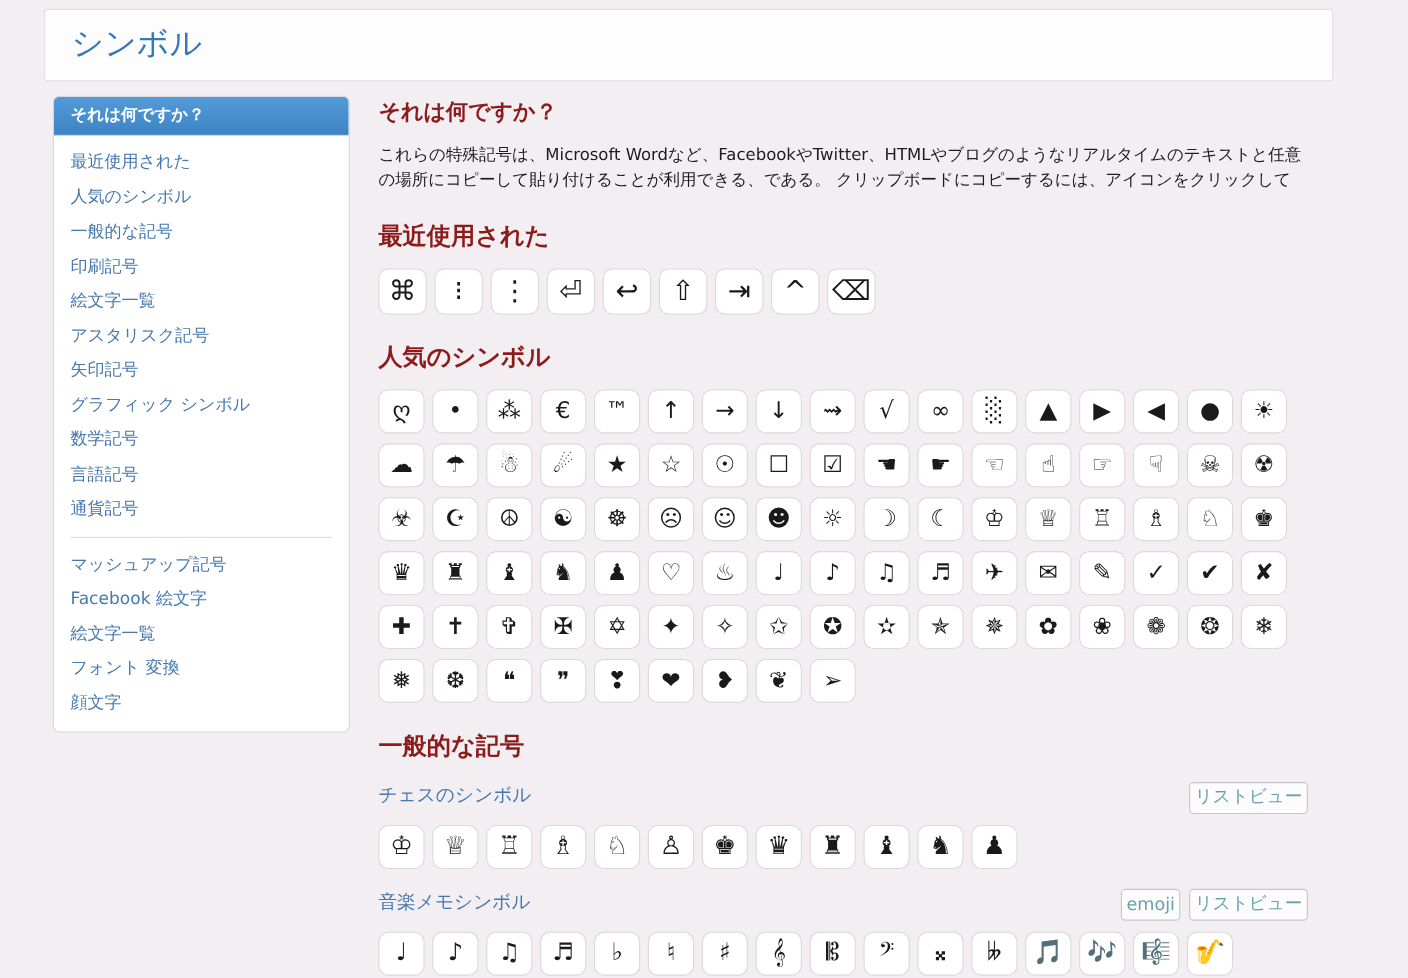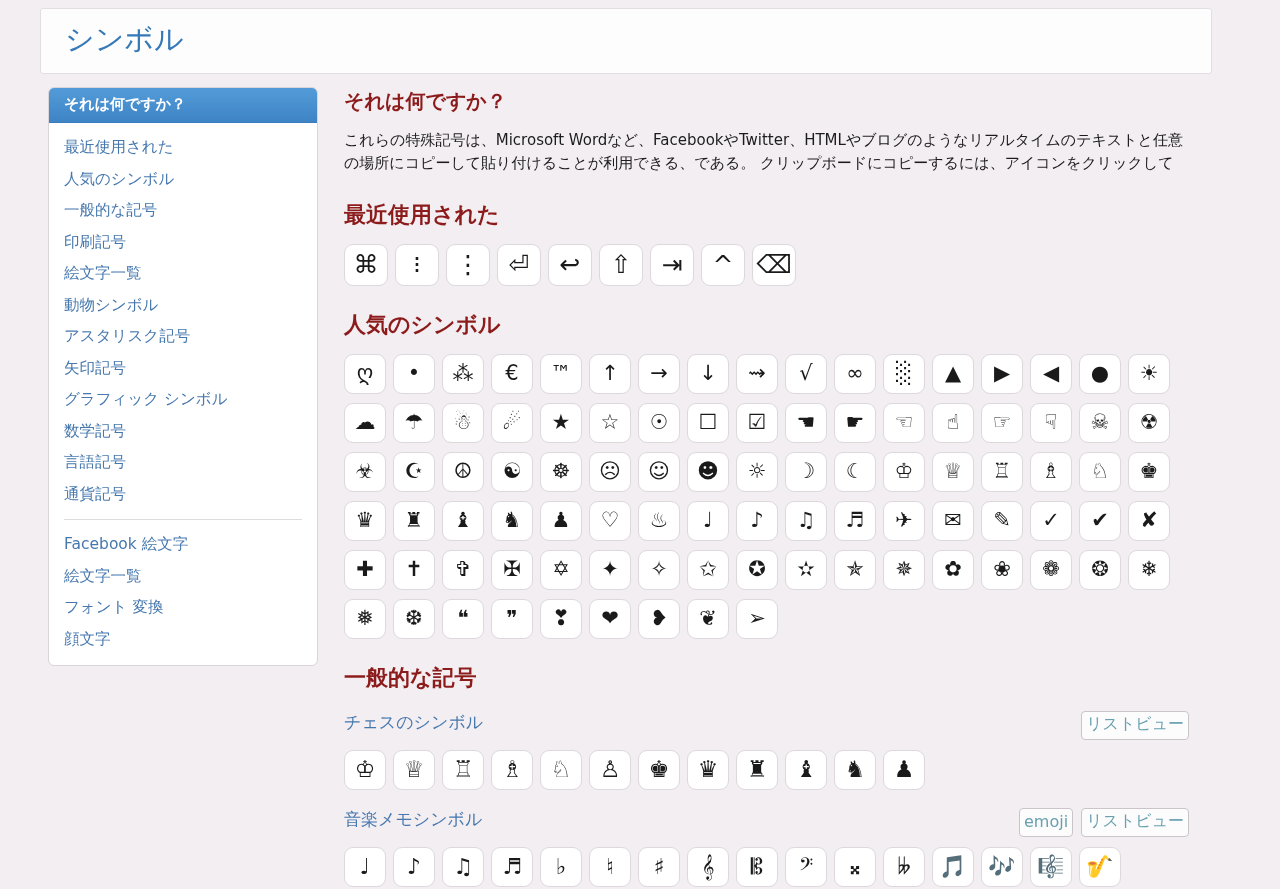--- a/index.html
+++ b/index.html
@@ -113,30 +113,30 @@
   <div class="layout">
 
     <nav class="sidebar">
       <div class="side-active">それは何ですか？</div>
       <div class="side-list">
           <a class="side-link">最近使用された</a>
           <a class="side-link">人気のシンボル</a>
           <a class="side-link">一般的な記号</a>
           <a class="side-link">印刷記号</a>
           <a class="side-link">絵文字一覧</a>
-          <a class="side-link">動物シンボル</a>
           <a class="side-link">アスタリスク記号</a>
           <a class="side-link">矢印記号</a>
           <a class="side-link">グラフィック シンボル</a>
           <a class="side-link">数学記号</a>
           <a class="side-link">言語記号</a>
           <a class="side-link">通貨記号</a>
         </div>
       <div class="side-divider"></div>
       <div class="side-list">
+          <a class="side-link">マッシュアップ記号</a>
           <a class="side-link">Facebook 絵文字</a>
           <a class="side-link">絵文字一覧</a>
           <a class="side-link">フォント 変換</a>
           <a class="side-link">顔文字</a>
         </div>
     </nav>
 
     <main class="content">
 
       <h2 class="red-h first">それは何ですか？</h2>

